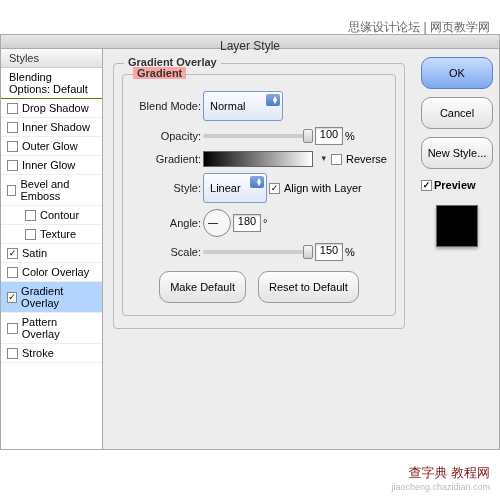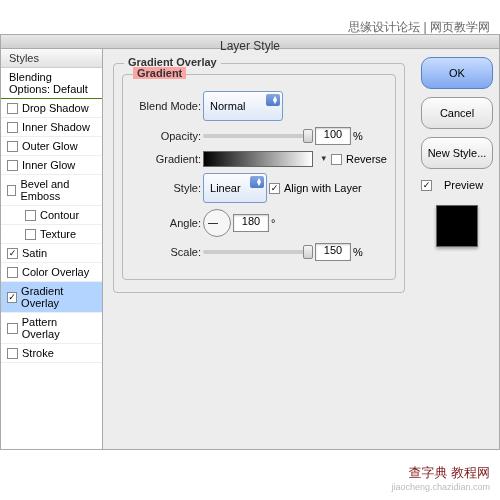--- a/index.html
+++ b/index.html
@@ -25,33 +25,33 @@
 .main { flex: 1; padding: 8px 10px; }
 .fieldset { border: 1px solid #bbb; border-radius: 4px; padding: 10px 8px 12px; position: relative; margin-top: 6px; }
 .fieldset > .legend { position: absolute; top: -8px; left: 10px; background: #ededed; padding: 0 4px; color: #333; font-weight: bold; font-size: 11px; }
 .inner-fieldset { border: 1px solid #bbb; border-radius: 4px; padding: 10px 8px 12px; position: relative; }
 .inner-fieldset > .legend { position: absolute; top: -8px; left: 10px; background: #fca5a5; padding: 0 4px; color: #333; font-weight: bold; font-size: 11px; }
 .row { display: flex; align-items: center; margin: 6px 0; gap: 2px; }
 .lbl { width: 70px; text-align: right; color: #222; }
 .select { height: 30px; border: 1px solid #7a9acb; border-radius: 3px; background: linear-gradient(#fcfcff,#dfe8f7); padding: 0 18px 0 6px; position: relative; display: inline-flex; align-items: center; min-width: 80px; }
 .select::after { content: ""; position: absolute; right: 2px; top: 2px; width: 14px; height: 12px; background: linear-gradient(#86a8e0,#4d7bc8); border-radius: 2px; }
 .select .arrow { position: absolute; right: 5px; top: 4px; color: #fff; font-size: 8px; line-height: 4px; z-index: 1; }
-.numbox { width: 36px; height: 18px; border: 1px solid #888; background: #fff; text-align: center; box-shadow: inset 0 1px 2px rgba(0,0,0,.2); }
+.numbox { width: 28px; height: 18px; border: 1px solid #888; background: #fff; text-align: center; box-shadow: inset 0 1px 2px rgba(0,0,0,.2); }
 .slider { flex: 1; height: 4px; background: #ccc; border-radius: 2px; position: relative; max-width: 110px; }
 .slider .thumb { position: absolute; top: -5px; width: 10px; height: 14px; background: linear-gradient(#f5f5f5,#d0d0d0); border: 1px solid #888; border-radius: 2px; }
 .gradbar { width: 110px; height: 16px; border: 1px solid #666; background: linear-gradient(to right, #000, #fff); position: relative; }
 .gradbar::after { content: "▾"; position: absolute; right: -14px; top: 1px; font-size: 9px; color: #333; }
 .anglectl { width: 28px; height: 28px; border: 1px solid #888; border-radius: 50%; background: #f6f6f6; position: relative; }
 .anglectl::after { content: ""; position: absolute; left: 4px; top: 13px; width: 10px; height: 1px; background: #333; }
 .btn { height: 32px; padding: 0 10px; border: 1px solid #999; border-radius: 10px; background: linear-gradient(#fdfdfd,#e3e3e3); display: inline-flex; align-items: center; cursor: default; }
 .btn.primary { background: linear-gradient(#c7ddff,#7fa8f0); border-color: #5a7fc5; }
 .btnrow { display: flex; gap: 12px; justify-content: center; margin-top: 10px; }
 .rightcol { width: 84px; padding: 8px 6px; display: flex; flex-direction: column; gap: 8px; align-items: stretch; }
 .rightcol .btn { justify-content: center; white-space: nowrap; font-size: 11px; }
-.previewrow { display: flex; align-items: center; gap: 12px; margin-top: 2px; }
+.previewrow { display: flex; align-items: center; gap: 2px; margin-top: 2px; font-weight: bold; }
 .swatch { width: 42px; height: 42px; background: #000; border: 1px solid #666; box-shadow: 0 2px 3px rgba(0,0,0,.3); margin: 6px auto 0; }
 .chklabel { display: inline-flex; align-items: center; gap: 4px; }
 </style>
 </head>
 <body>
 
 <div class="watermark-top">
   <div class="a">思缘设计论坛 | 网页教学网</div>
   <div class="b">WWW.WEBJX.COM</div>
 </div>
@@ -168,20 +168,24 @@
 
           <div class="row">
             <div class="lbl">Scale:</div>
             <div class="slider">
                 <div class="thumb" style="left:100px"></div>
               </div>
             <div class="numbox">150</div>
             <span>%</span>
           </div>
 
+          <div class="btnrow">
+            <div class="btn">Make Default</div>
+            <div class="btn">Reset to Default</div>
+          </div>
         </div>
       </div>
     </div>
     <div class="rightcol">
       <div class="btn primary">OK</div>
       <div class="btn">Cancel</div>
       <div class="btn">New Style...</div>
       <div class="previewrow">
           <span class="chk on"></span>
           <span>Preview</span>

